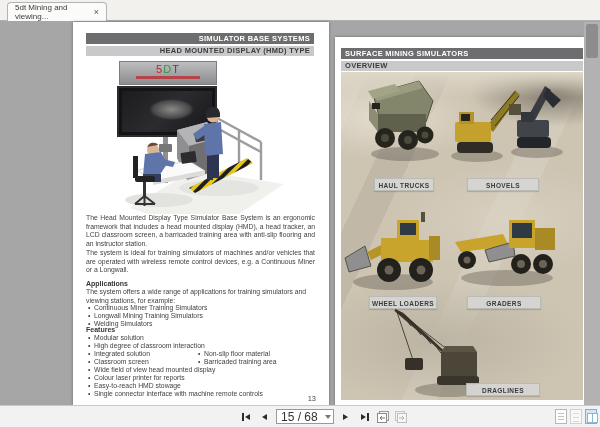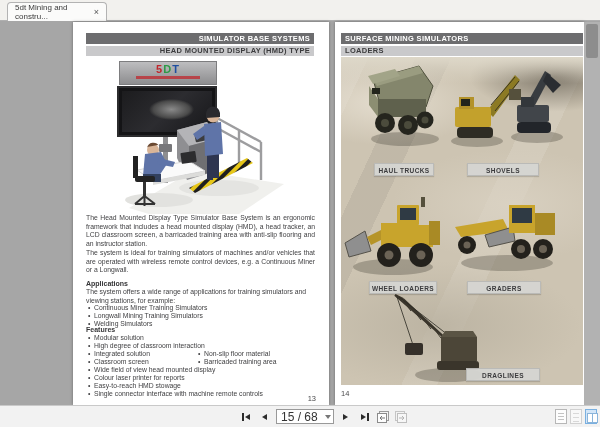--- a/index.html
+++ b/index.html
@@ -5,21 +5,21 @@
   html,body{margin:0;padding:0;background:#888;}
   .screen{position:relative;width:600px;height:427px;overflow:hidden;background:#a6a6a6;
           font-family:"Liberation Sans",sans-serif;-webkit-font-smoothing:antialiased;}
   
   .tabbar{position:absolute;top:0;left:0;width:600px;height:21px;background:#f2f1ee;border-bottom:1px solid #b0b0b0;box-sizing:border-box;}
   .tab{position:absolute;left:7px;top:2px;width:100px;height:19px;background:#fbfbfa;border:1px solid #b3b3b3;border-bottom:none;border-radius:4px 4px 0 0;box-sizing:border-box;display:flex;align-items:center;justify-content:space-between;padding:0 7px;font-size:8px;color:#3b3b3b;}
   .tab-close{font-size:9px;color:#555;line-height:1;cursor:default;}
   
   .page{position:absolute;top:22px;height:383px;background:#fff;box-shadow:0 0 3px rgba(0,0,0,.35);}
   .page-left{left:73px;width:256px;}
-  .page-right{left:335px;width:249px;}
+  .page-right{left:335px;width:249px;margin-top:15px;}
   .hbar{position:absolute;height:11px;line-height:11px;font-size:7.5px;font-weight:bold;letter-spacing:.3px;}
   .hbar-dark{background:#6d6d6f;color:#fff;}
   .hbar-light{background:#c9c9cb;color:#3c3c3e;}
   .page-left .hbar{left:13px;width:228px;text-align:right;padding-right:4px;box-sizing:border-box;}
   .page-right .hbar{left:6px;width:242px;text-align:left;padding-left:4px;box-sizing:border-box;}
   .bar1{top:11px;}
   .bar2{top:23.5px;height:10px;line-height:10px;}
   
   .body-text{position:absolute;left:13px;width:229px;font-size:6.8px;line-height:1.26;color:#3f3f41;text-align:justify;}
   .sec-head{position:absolute;left:13px;width:229px;font-size:7px;font-weight:bold;color:#353537;}
@@ -28,21 +28,21 @@
   .bullets .bi::before{content:"\2022";position:absolute;left:2px;}
   .frow{display:flex;}
   .fl{width:108px;padding-left:8px;position:relative;box-sizing:border-box;}
   .fl::before{content:"\2022";position:absolute;left:2px;}
   .fr{flex:1;padding-left:10px;position:relative;}
   .fr::before{content:"\2022";position:absolute;left:4px;}
   .pageno{position:absolute;font-size:7.5px;color:#4a4a4c;}
   
   .illus{position:absolute;left:16px;top:36px;width:228px;height:156px;background:#fff;}
   .illus-banner{position:absolute;left:30px;top:3px;width:98px;height:24px;background:linear-gradient(#bdbdbf,#8d8d8f);border:1px solid #7d7d7f;box-sizing:border-box;text-align:center;}
-  .illus-logo{font-size:11px;font-weight:bold;line-height:14px;letter-spacing:1px;}
+  .illus-logo{font-size:11px;font-weight:normal;line-height:14px;letter-spacing:1px;}
   .logo5{color:#c0272d;} .logoD{color:#2e9a47;} .logoT{color:#1f4fa0;}
   .logo-sub{margin:0 auto;width:64px;height:3px;background:#c0272d;opacity:.75;}
   .illus-screenbox{position:absolute;left:28px;top:28px;width:100px;height:51px;background:#141416;border:2px solid #2c2c2e;box-sizing:border-box;}
   .illus-screen-inner{position:absolute;inset:3px;background:
      radial-gradient(ellipse 30px 14px at 55% 45%, #8a8a8a 0%, #4a4a4a 60%, transparent 75%),
      linear-gradient(135deg,#1c1c1e 0%,#2c2c30 50%,#17171a 100%);}
   .illus svg{position:absolute;left:0;top:0;}
   
   .photo{position:absolute;left:6px;top:35px;width:242px;height:328px;overflow:hidden;
     background-color:#cdc4b2;
@@ -76,21 +76,21 @@
   .vbtn-sel{border:1px solid #7ab0e0;background:#d3e6f8;}
   .vbtn-sel .pg{position:absolute;top:3px;width:4px;height:8px;background:#fff;border:1px solid #8ab4da;}
 </style>
 </head>
 <body>
 
 <div class="screen">
 
   <div class="tabbar">
     <div class="tab">
-      <span>5dt Mining and constru...</span>
+      <span>5dt Mining and viewing...</span>
       <span class="tab-close">×</span>
     </div>
   </div>
 
   <div class="page page-left">
     <div class="hbar hbar-light bar2">HEAD MOUNTED DISPLAY (HMD) TYPE</div>
     <div class="hbar hbar-dark bar1">SIMULATOR BASE SYSTEMS</div>
 
     <div class="illus">
       <div class="illus-banner">
@@ -196,21 +196,21 @@
       <div class="frow">
           <span class="fl" style="width:220px">Single connector interface with machine remote controls</span>
         </div>
     </div>
 
     <div class="pageno" style="top:372px;right:13px">13</div>
   </div>
 
   <div class="page page-right">
     <div class="hbar hbar-dark bar1">SURFACE MINING SIMULATORS</div>
-    <div class="hbar hbar-light bar2">LOADERS</div>
+    <div class="hbar hbar-light bar2">OVERVIEW</div>
 
     <div class="photo">
 
       <svg class="eq" style="left:22px;top:2px" width="84" height="92" viewBox="0 0 84 92">
         <ellipse cx="42" cy="80" rx="34" ry="7" fill="rgba(60,55,45,.3)"></ellipse>
         <polygon points="10,20 56,7 70,27 63,48 16,42" fill="#84866c" stroke="#4e4f3c" stroke-width="1"></polygon>
         <polygon points="10,20 56,7 60,14 14,27" fill="#9a9c80"></polygon>
         <polygon points="5,17 32,10 37,17 10,25" fill="#a2a488"></polygon>
         <rect x="15" y="40" width="48" height="18" fill="#5f614d"></rect>
         <polygon points="6,27 15,40 15,58 6,46" fill="#8c8e72"></polygon>

